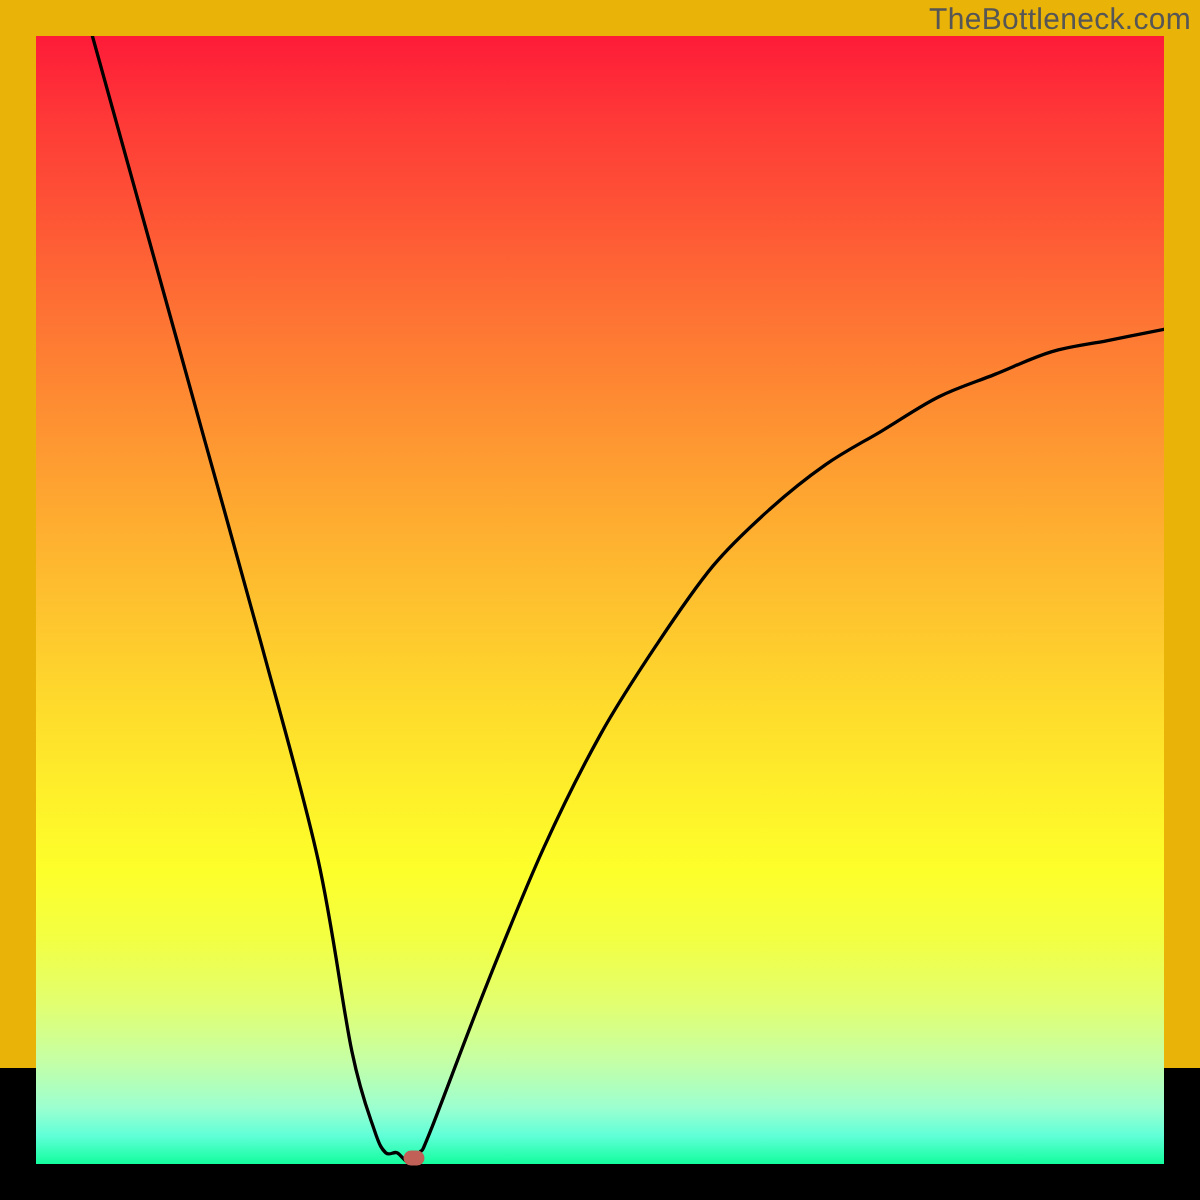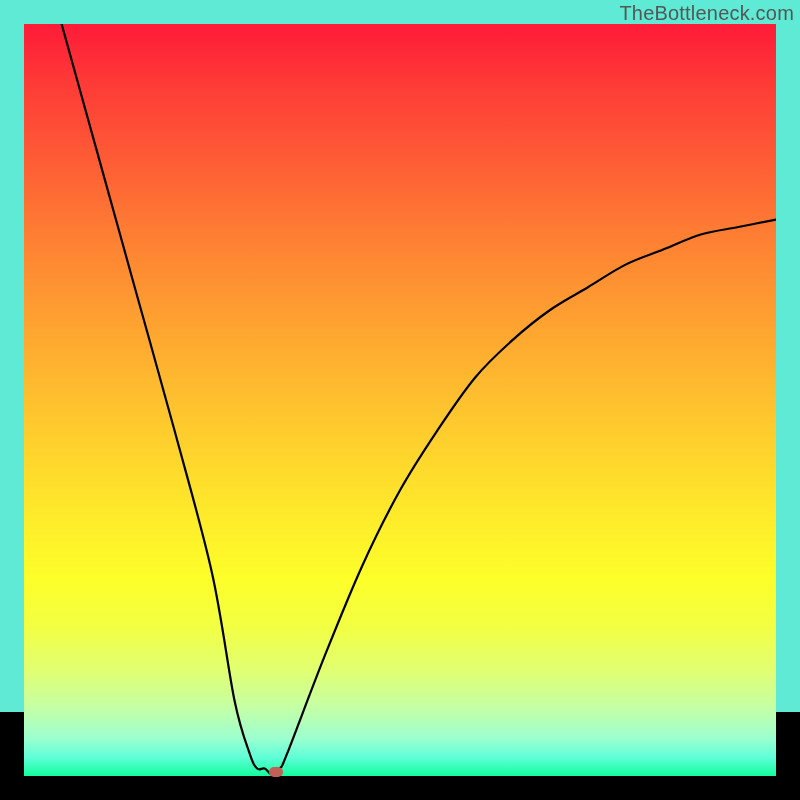--- a/index.html
+++ b/index.html
@@ -1,20 +1,20 @@
 <!DOCTYPE html>
 <html><head>
 <meta charset="utf-8">
 <style>
   * { margin: 0; padding: 0; box-sizing: border-box; }
   html, body { width: 800px; height: 800px; overflow: hidden; background: #000; }
   .frame {
     width: 800px;
     height: 712px;
-    background: #5eead4;
+    background: #eab308;
     position: relative;
   }
   .plot-area {
     position: absolute;
     left: 24px;
     top: 24px;
     width: 752px;
     height: 752px;
     background: linear-gradient(to bottom,
       #fe1b38 0%,

